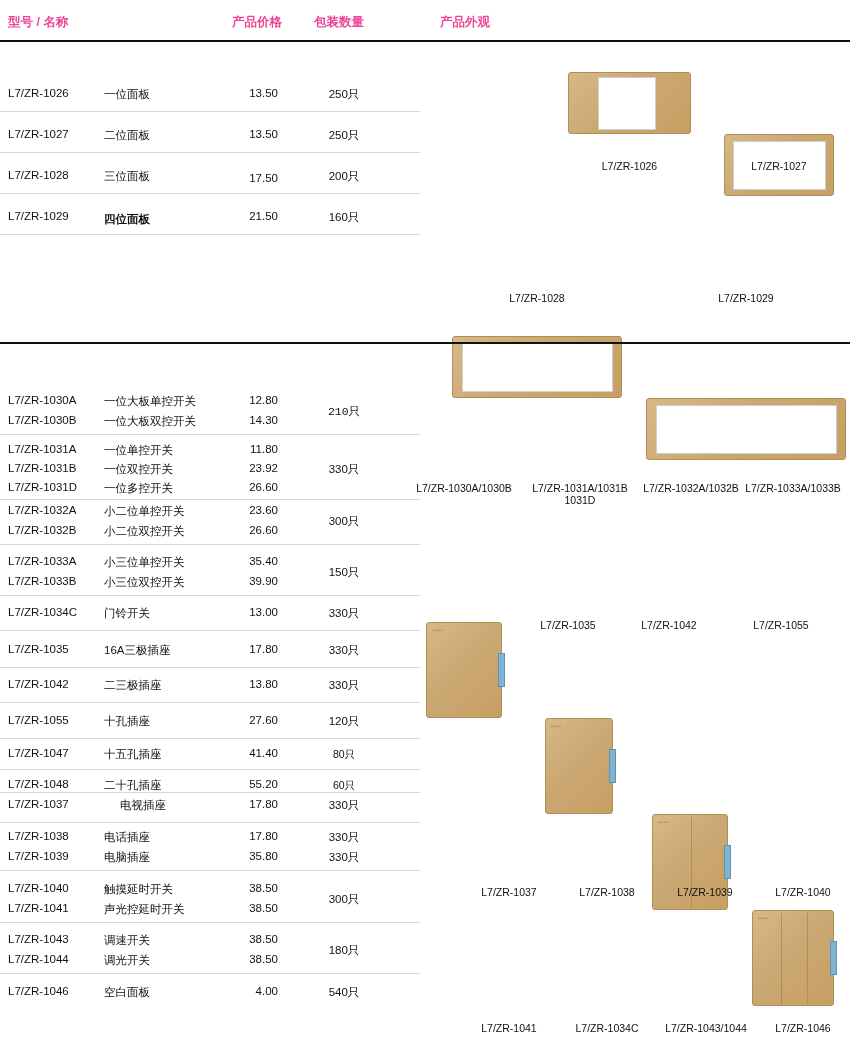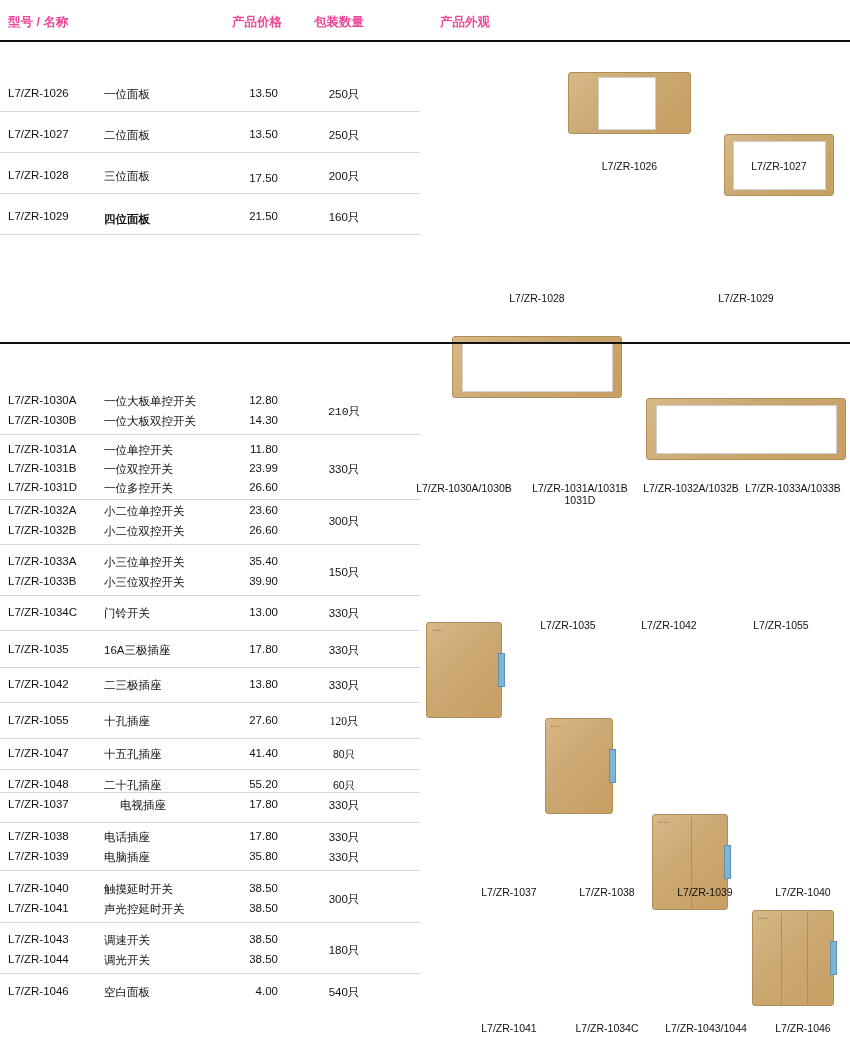--- a/index.html
+++ b/index.html
@@ -121,21 +121,21 @@
     <div class="row name" style="top:414px;">一位大板双控开关</div>
     <div class="pricer" style="top:414px;">14.30</div>
     <div class="qtyc" style="top:404px;font-family:Liberation Mono, monospace;">210只</div>
     <div class="hairline" style="top:434px;"></div>
 
     <div class="row model" style="top:443px;">L7/ZR-1031A</div>
     <div class="row name" style="top:443px;">一位单控开关</div>
     <div class="pricer" style="top:443px;">11.80</div>
     <div class="row model" style="top:462px;">L7/ZR-1031B</div>
     <div class="row name" style="top:462px;">一位双控开关</div>
-    <div class="pricer" style="top:462px;">23.99</div>
+    <div class="pricer" style="top:462px;">23.92</div>
     <div class="qtyc" style="top:462px;">330只</div>
     <div class="row model" style="top:481px;">L7/ZR-1031D</div>
     <div class="row name" style="top:481px;">一位多控开关</div>
     <div class="pricer" style="top:481px;">26.60</div>
     <div class="hairline" style="top:499px;"></div>
 
     <div class="row model" style="top:504px;">L7/ZR-1032A</div>
     <div class="row name" style="top:504px;">小二位单控开关</div>
     <div class="pricer" style="top:504px;">23.60</div>
     <div class="row model" style="top:524px;">L7/ZR-1032B</div>
@@ -167,21 +167,21 @@
 
     <div class="row model" style="top:678px;">L7/ZR-1042</div>
     <div class="row name" style="top:678px;">二三极插座</div>
     <div class="pricer" style="top:678px;">13.80</div>
     <div class="qtyc" style="top:678px;">330只</div>
     <div class="hairline" style="top:702px;"></div>
 
     <div class="row model" style="top:714px;">L7/ZR-1055</div>
     <div class="row name" style="top:714px;">十孔插座</div>
     <div class="pricer" style="top:714px;">27.60</div>
-    <div class="qtyc" style="top:714px;font-family:Liberation Serif, serif;">120只</div>
+    <div class="qtyc" style="top:714px;">120只</div>
     <div class="hairline" style="top:738px;"></div>
 
     <div class="row model" style="top:747px;">L7/ZR-1047</div>
     <div class="row name" style="top:747px;">十五孔插座</div>
     <div class="pricer" style="top:747px;">41.40</div>
     <div class="qtyc" style="top:748px;font-size:10.5px;">80只</div>
     <div class="hairline" style="top:769px;"></div>
 
     <div class="row model" style="top:778px;">L7/ZR-1048</div>
     <div class="row name" style="top:778px;">二十孔插座</div>

